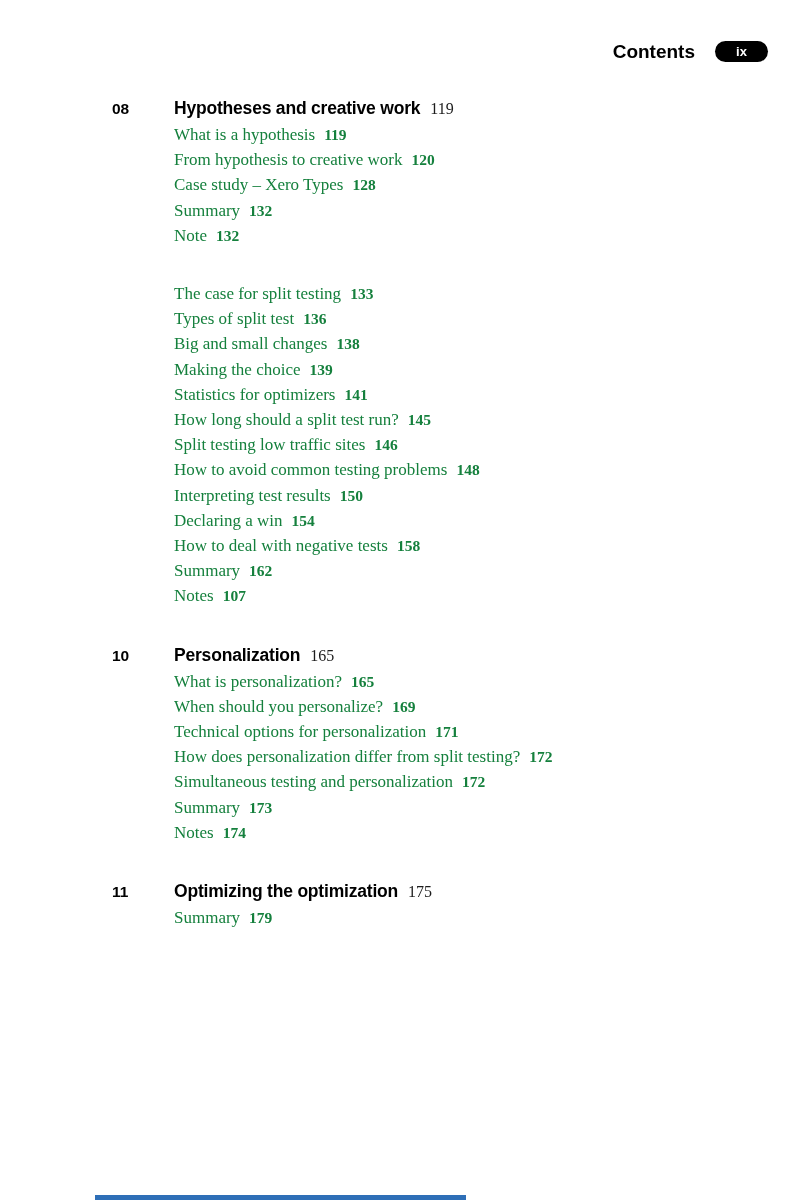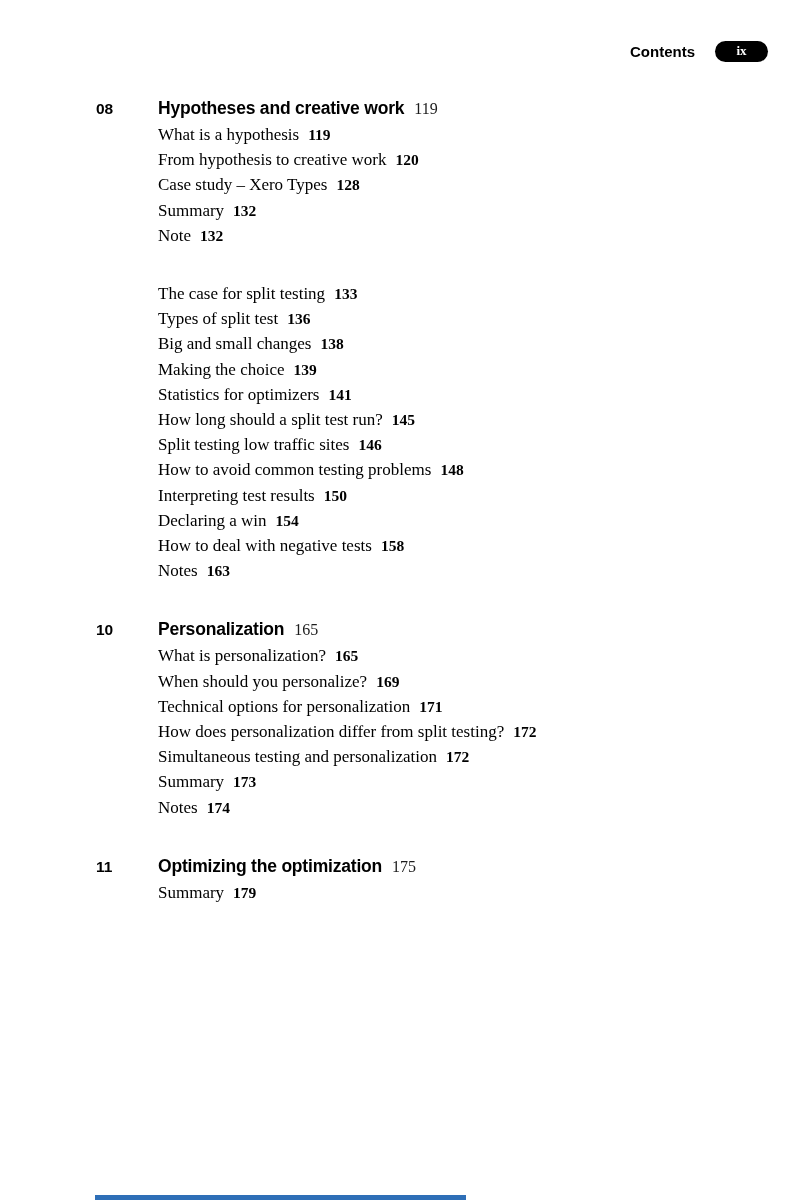--- a/index.html
+++ b/index.html
@@ -18,39 +18,39 @@
     top: 41px;
     right: 32px;
     height: 21px;
     display: flex;
     align-items: center;
     gap: 20px;
   }
   .header-label {
     font-family: "Liberation Sans", sans-serif;
     font-weight: bold;
-    font-size: 15px;
+    font-size: 19px;
     color: #000000;
   }
   .badge {
     display: inline-flex;
     align-items: center;
     justify-content: center;
     width: 53px;
     height: 21px;
     border-radius: 11px;
-    font-family: Liberation Serif, serif;
+    font-family: Liberation Sans, sans-serif;
     font-weight: bold;
     font-size: 13px;
     padding-bottom: 1px;
   }
   .toc {
     position: absolute;
     top: 95px;
-    left: 96px;
+    left: 112px;
     width: 640px;
   }
   .chapter + .chapter { margin-top: 33px; }
   .ch-head { display: flex; align-items: baseline; line-height: 26px; }
   .ch-num {
     flex: 0 0 62px;
     font-family: "Liberation Sans", sans-serif;
     font-weight: bold;
     font-size: 15.5px;
     color: #000000;
@@ -69,21 +69,21 @@
     font-size: 16px;
     letter-spacing: 0;
     color: #1c1c1c;
     margin-left: 10px;
   }
   .items { list-style: none; margin-left: 62px; }
   .item {
     font-size: 17px;
     line-height: 25.2px;
     white-space: nowrap;
-    color: #000000;
+    color: #15803d;
   }
   .pg {
     font-weight: bold;
     font-size: 15.5px;
     margin-left: 9px;
   }
   .accent-bar {
     position: absolute;
     left: 95px;
     bottom: 0;
@@ -136,22 +136,23 @@
 
   <li class="item"><span class="label">How to avoid common testing problems</span><span class="pg">148</span></li>
 
   <li class="item"><span class="label">Interpreting test results</span><span class="pg">150</span></li>
 
   <li class="item"><span class="label">Declaring a win</span><span class="pg">154</span></li>
 
   <li class="item"><span class="label">How to deal with negative tests</span><span class="pg">158</span></li>
 
 
+  <li class="item"><span class="label">Summary</span><span class="pg">162</span></li>
 
-  <li class="item"><span class="label">Notes</span><span class="pg">163</span></li>
+  <li class="item"><span class="label">Notes</span><span class="pg">107</span></li>
 </ul>
   </section>
 
   <section class="chapter">
     <div class="ch-head">
       <span class="ch-num">10</span>
       <h2 class="ch-title"><span class="t">Personalization</span><span class="ch-pg">165</span></h2>
     </div>
     <ul class="items">
   <li class="item"><span class="label">What is personalization?</span><span class="pg">165</span></li>

